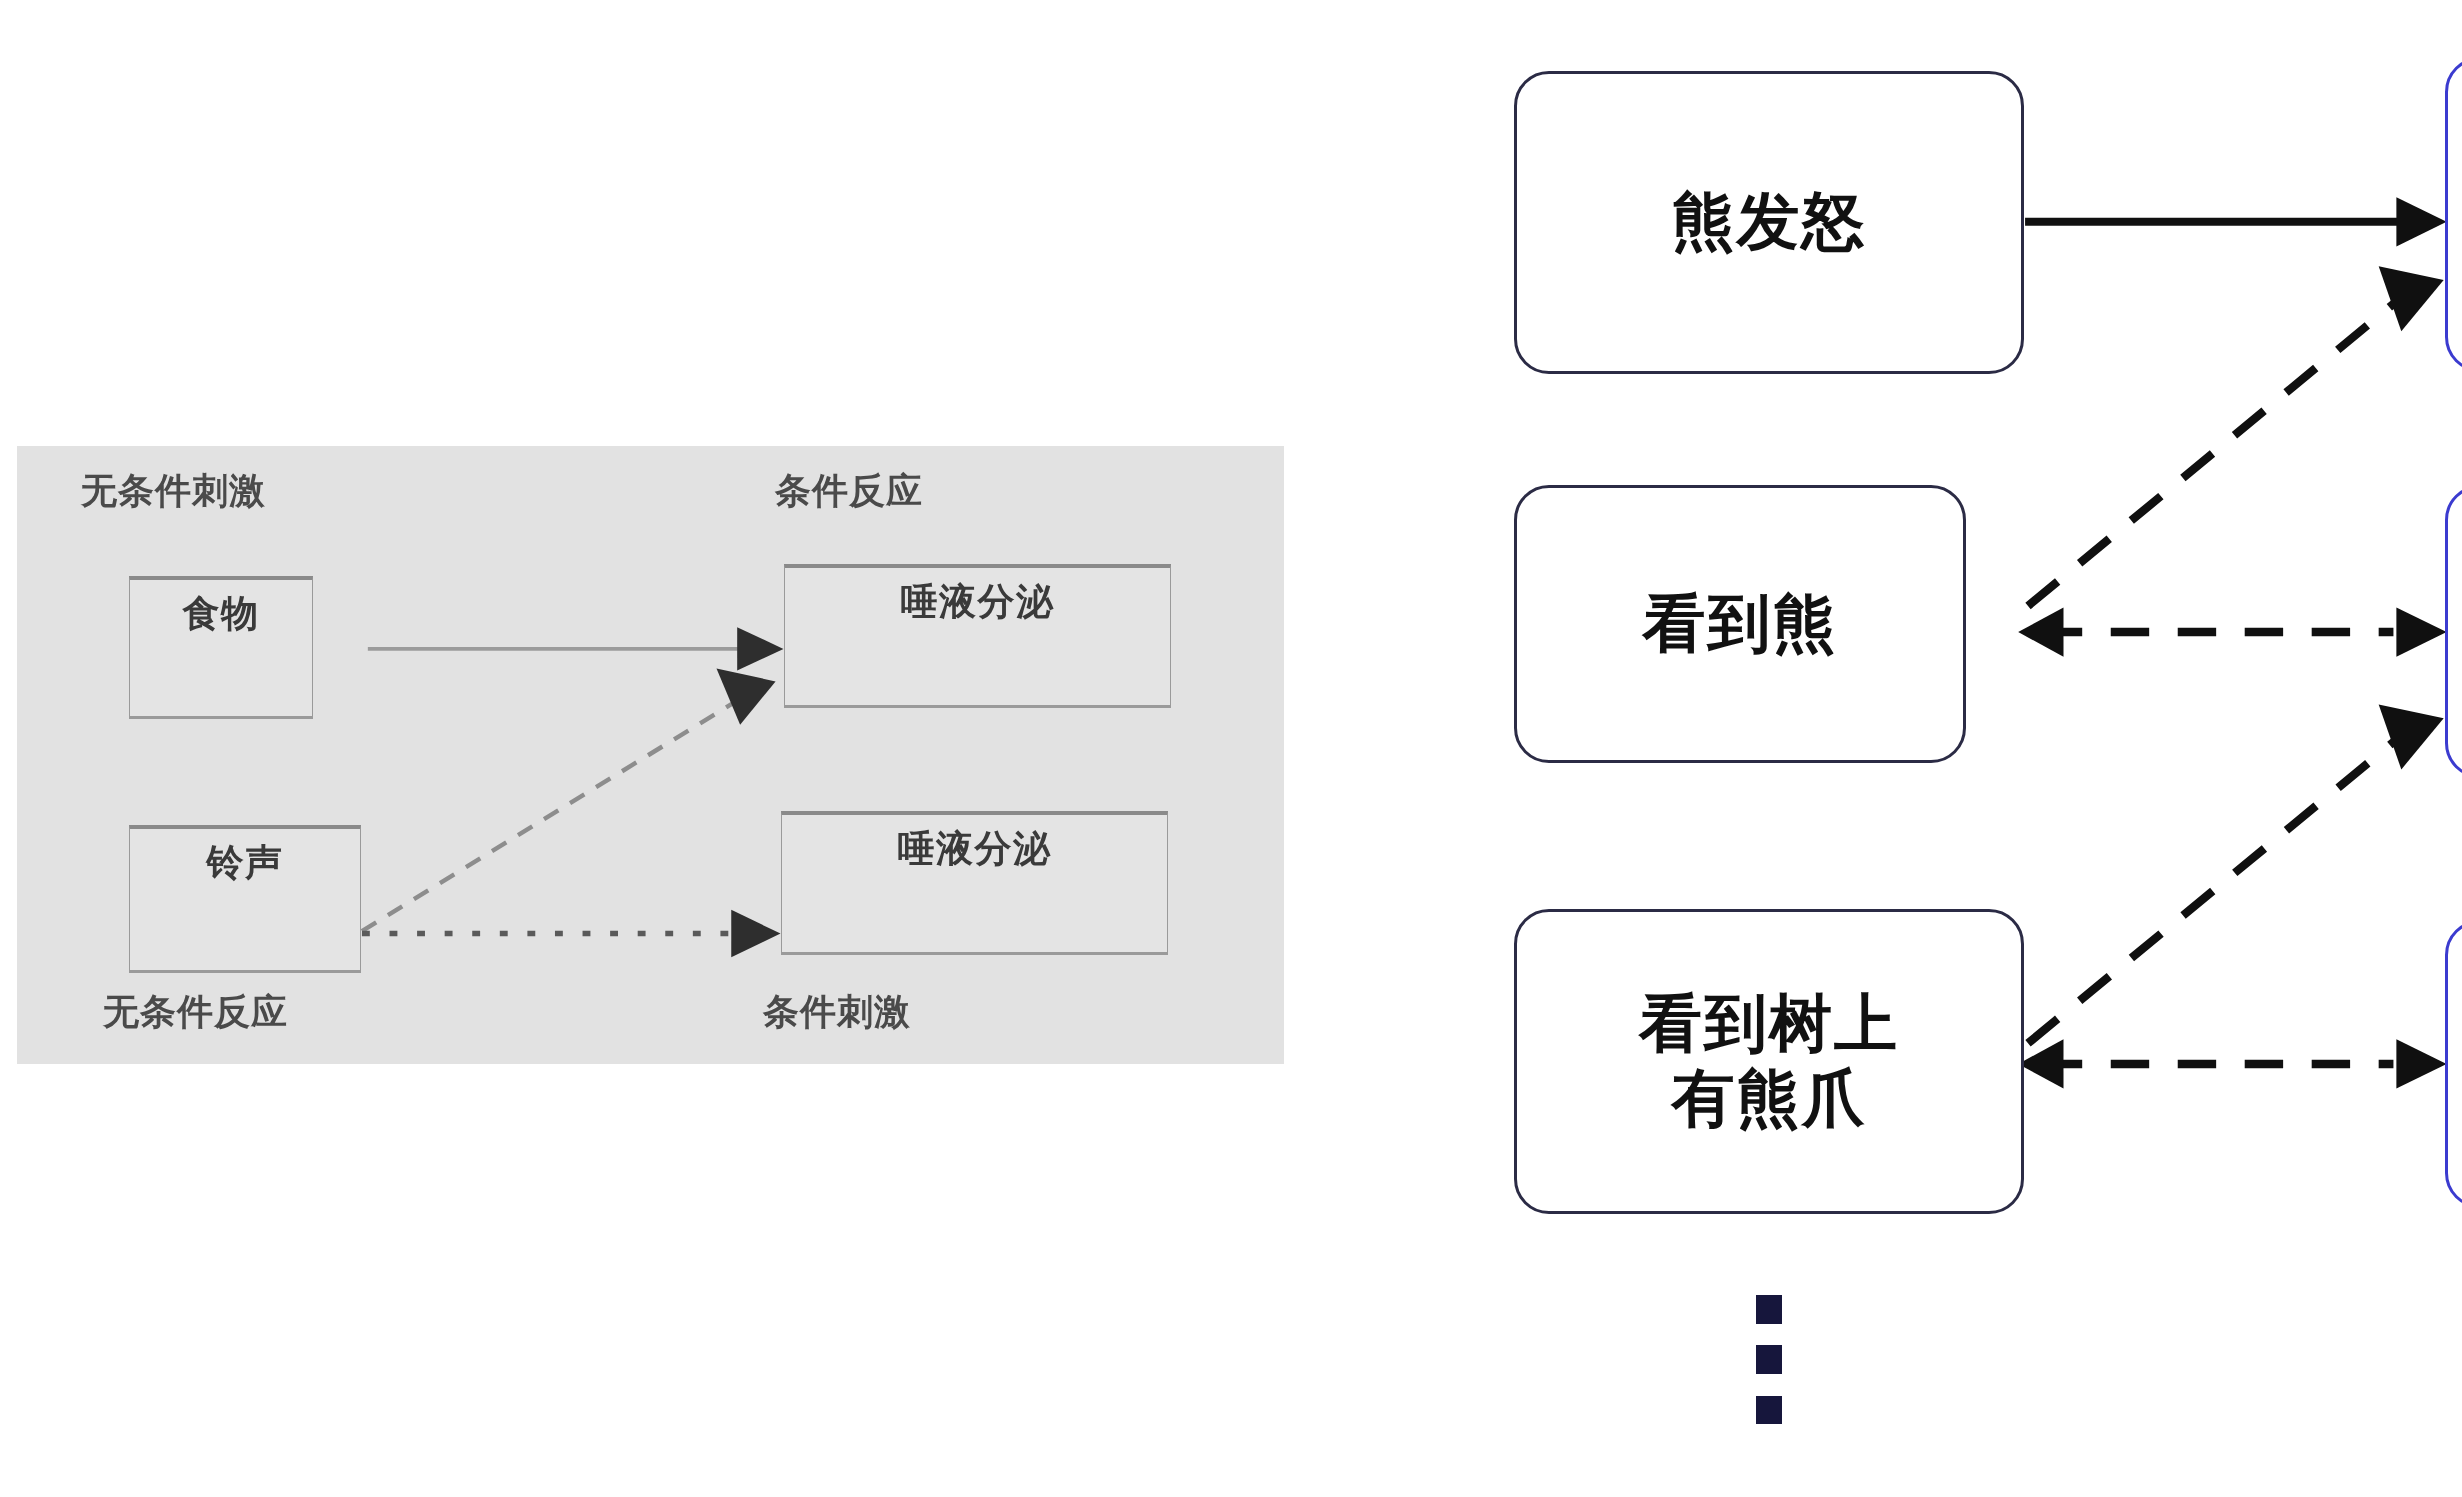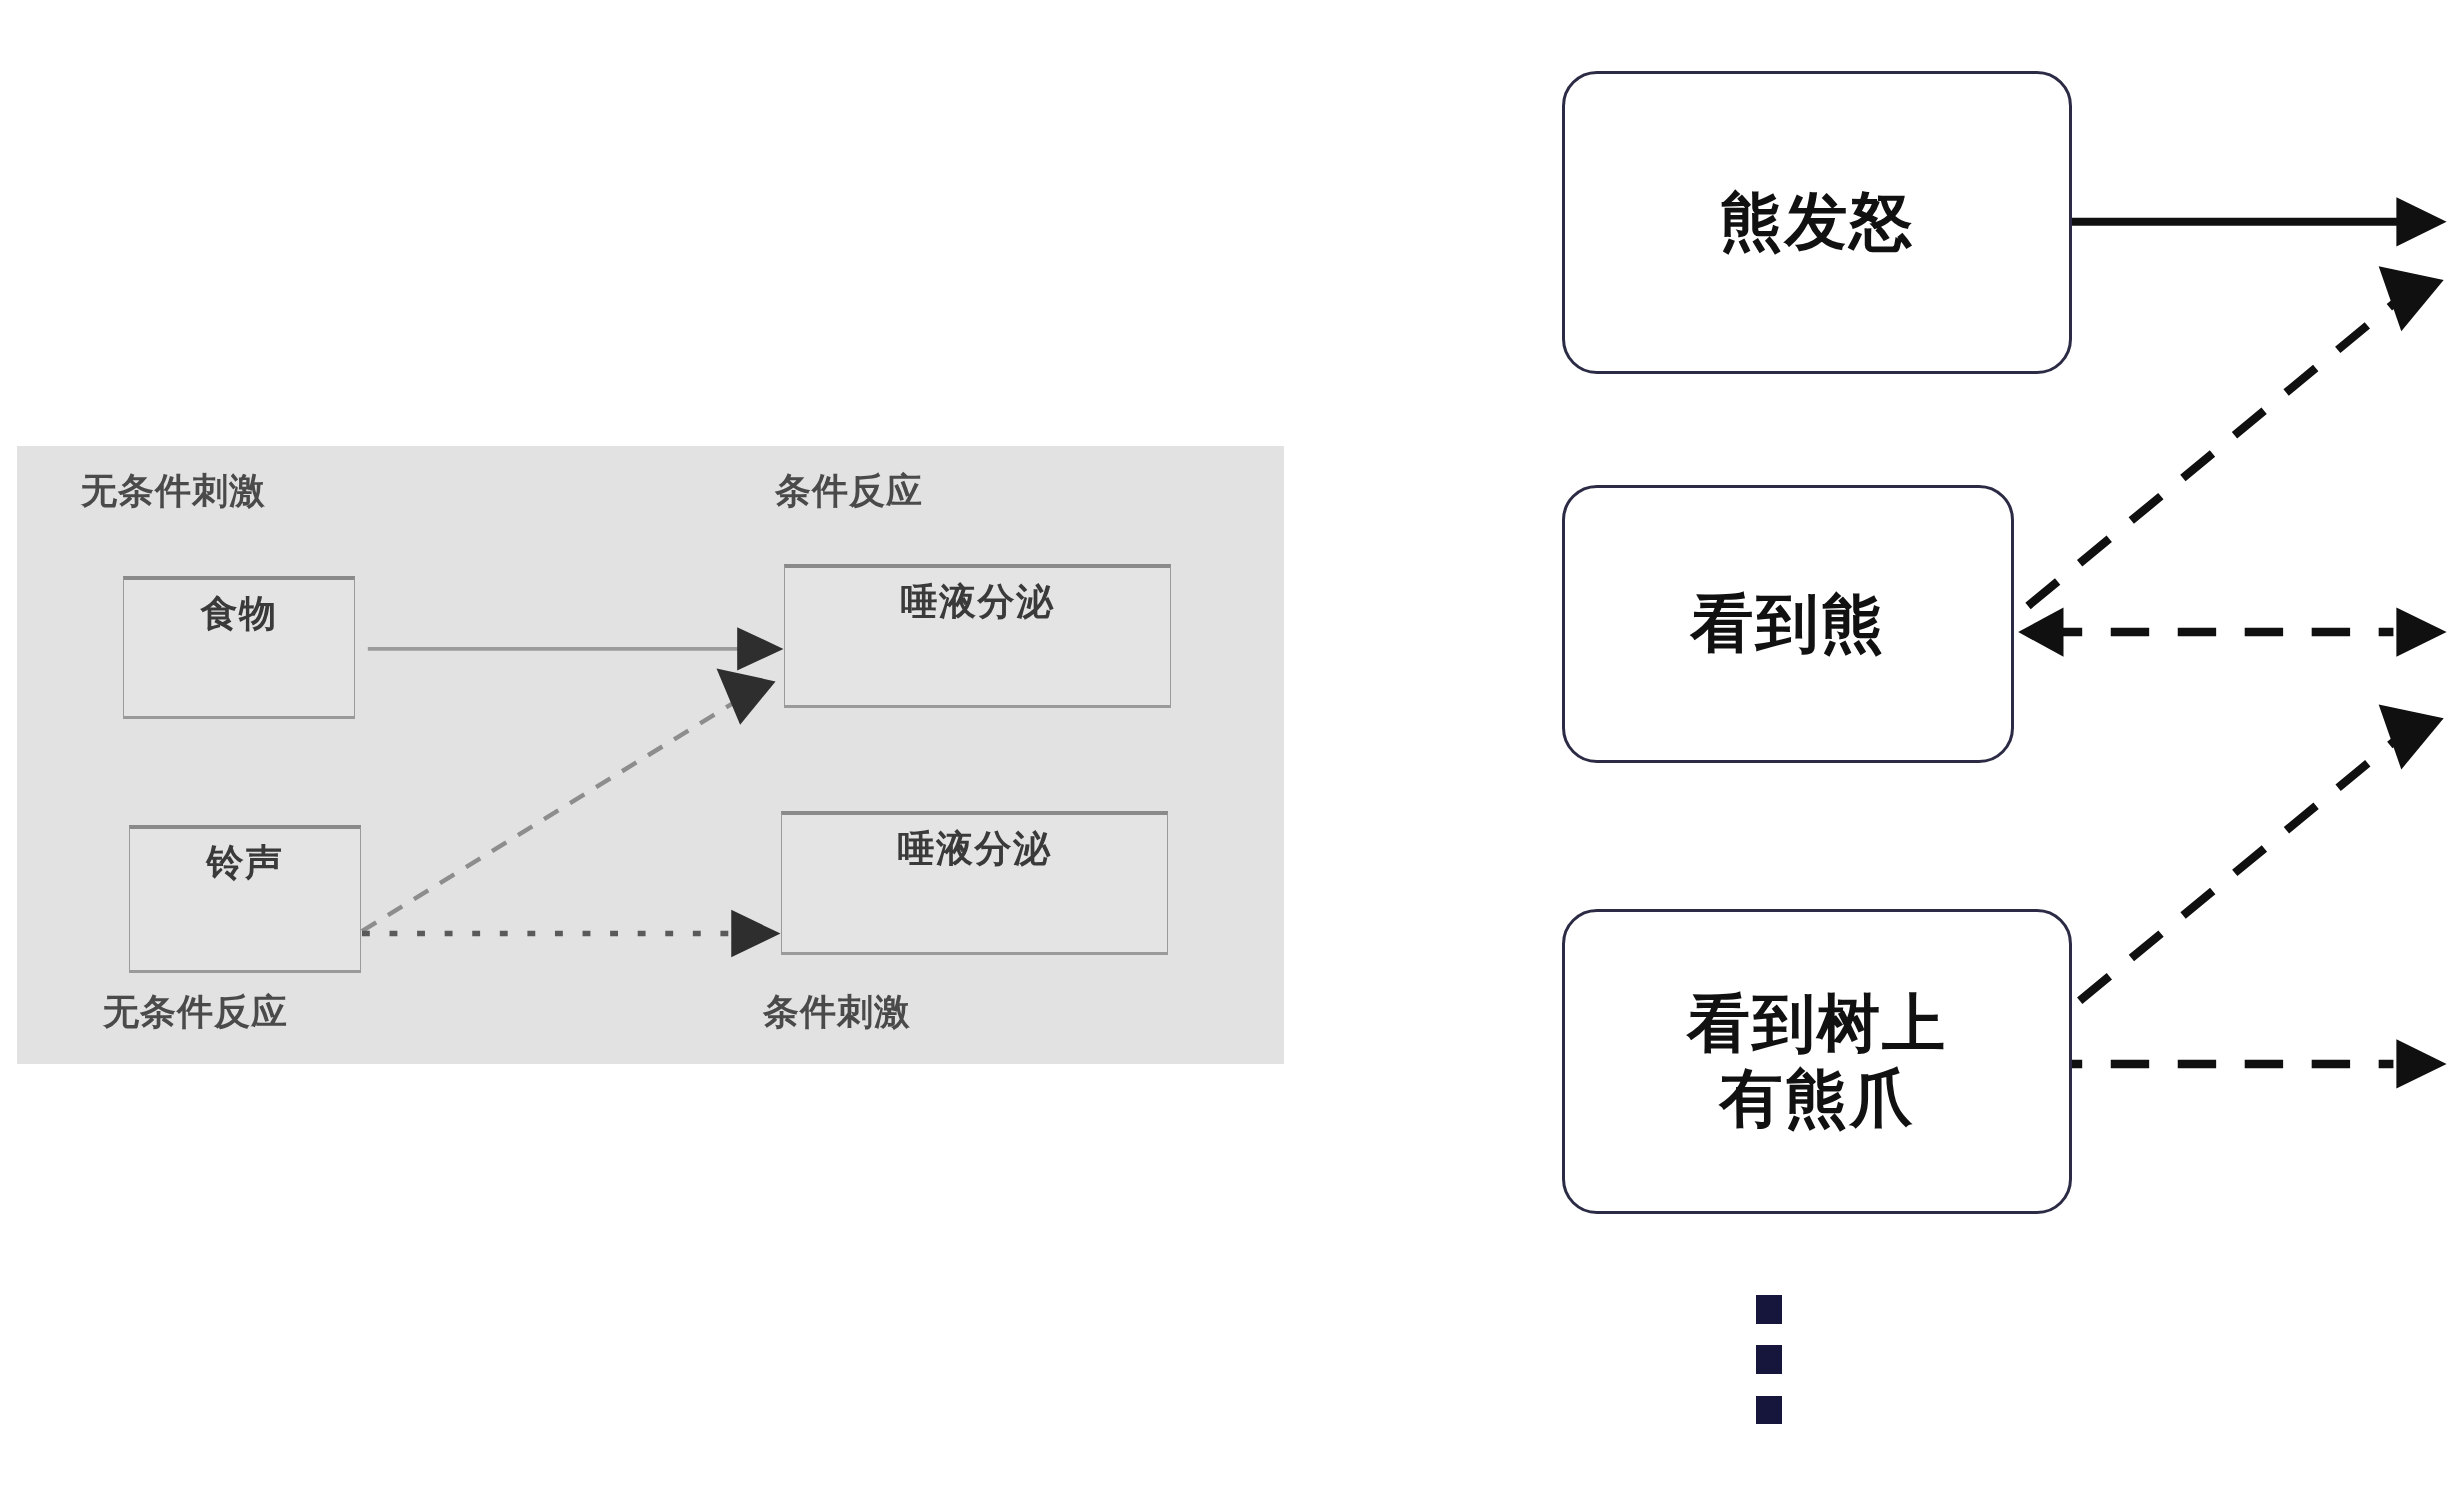--- a/index.html
+++ b/index.html
@@ -49,21 +49,21 @@
     display: flex;
     align-items: flex-start;
     justify-content: center;
     color: #3a3a3a;
     font-size: 37px;
     font-weight: 700;
     letter-spacing: 1.5px;
     padding-top: 8.9px;
     white-space: nowrap;
   }
-  #cc-box-food      { left: 106px;  top: 130px; width: 232px;  height: 143px; }
+  #cc-box-food      { left: 112px;  top: 130px; width: 184px;  height: 143px; }
   #cc-box-bell      { left: 112px;  top: 379px; width: 232px;  height: 148px; }
   #cc-box-saliva-1  { left: 767px; top: 118px; width: 387px;  height: 144px; }
   #cc-box-saliva-2  { left: 764px; top: 365px; width: 387px;  height: 144px; }
 
   #cc-svg {
     position: absolute;
     left: 0; top: 0;
     width: 1267px; height: 618px;
     overflow: visible;
   }
@@ -77,21 +77,20 @@
   .rl-box {
     position: absolute;
     box-sizing: border-box;
     background: #ffffff;
     border-radius: 35px;
     display: flex;
     align-items: center;
     justify-content: center;
     text-align: center;
     line-height: 1.18;
-    margin-left: 48px;
   }
   .rl-box.src {
     border: 3.4px solid #2b2b45;
     font-size: 63px;
     font-weight: 600;
     color: #111111;
     letter-spacing: 2px;
   }
   .rl-box.dst {
     border: 3.4px solid #3b3bcf;

